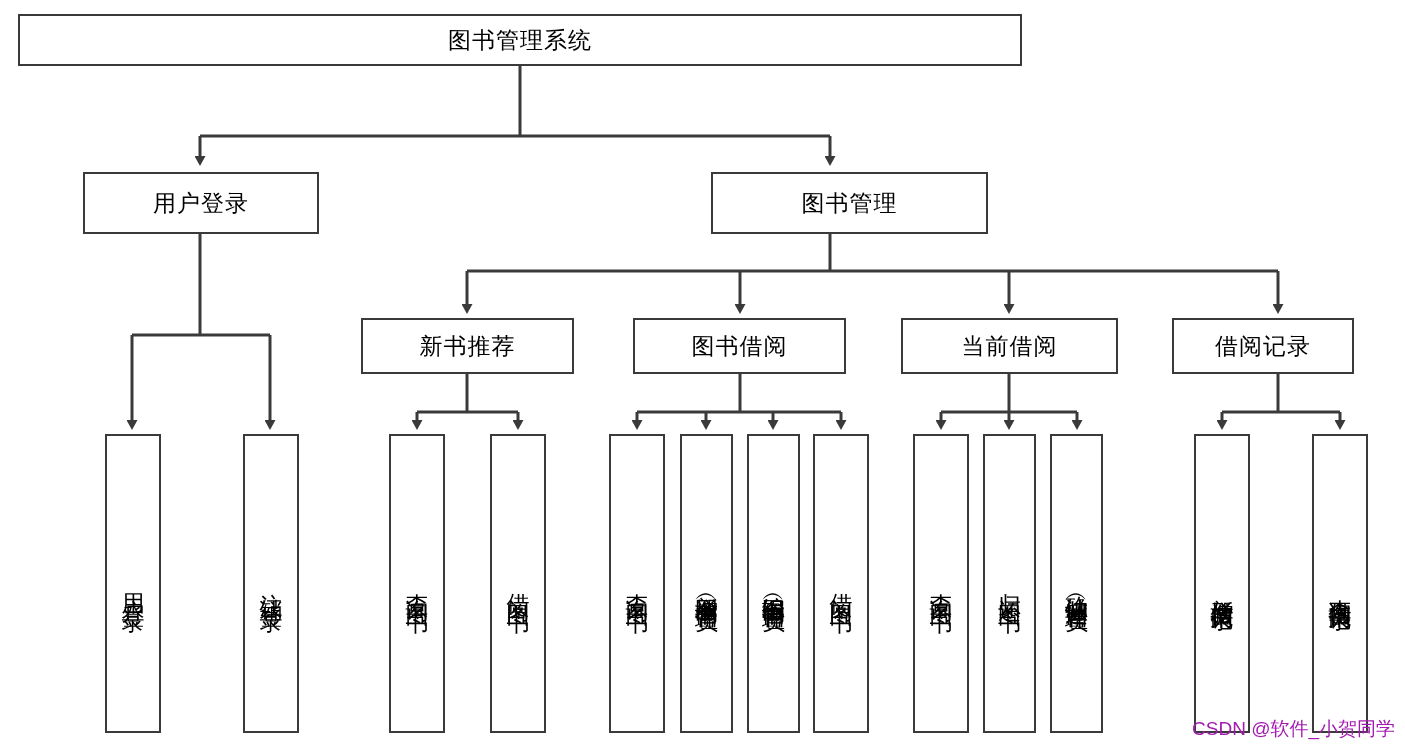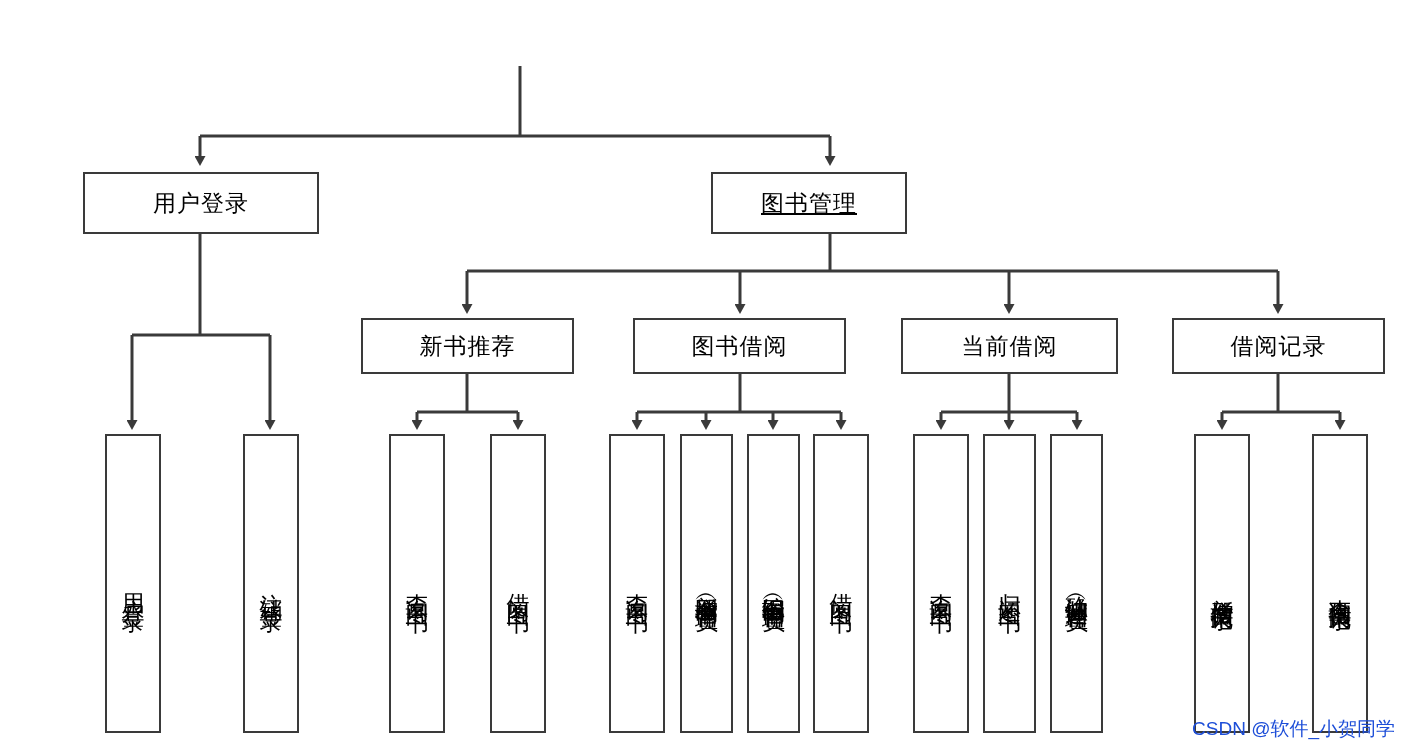--- a/index.html
+++ b/index.html
@@ -53,21 +53,21 @@
     white-space: nowrap;
   }
   .node.vert.tall-text {
     letter-spacing: 2px;
   }
   #watermark {
     position: absolute;
     right: 10px;
     bottom: 5px;
     font-size: 19px;
-    color: #1d4ed8;
+    color: #a21caf;
     z-index: 5;
     white-space: nowrap;
     font-family: "Liberation Sans", "DejaVu Sans", sans-serif;
     margin-top: 48px;
   }
 </style>
 </head>
 <body>
 
 <div id="canvas">
@@ -115,38 +115,41 @@
       <path d="M1009,412 L1009,421" marker-end="url(#arrow)"></path>
       <path d="M1077,412 L1077,421" marker-end="url(#arrow)"></path>
 
       <path d="M1278,374 L1278,412"></path>
       <path d="M1222,412 L1340,412"></path>
       <path d="M1222,412 L1222,421" marker-end="url(#arrow)"></path>
       <path d="M1340,412 L1340,421" marker-end="url(#arrow)"></path>
     </g>
   </svg>
 
+  <div class="node horiz" style="left:18px; top:14px; width:1004px; height:52px;">
+    <span>图书管理系统</span>
+  </div>
 
   <div class="node horiz" style="left:83px; top:172px; width:236px; height:62px;">
     <span>用户登录</span>
   </div>
-  <div class="node horiz" style="left:711px; top:172px; width:196px; height:62px;text-decoration:underline;">
+  <div class="node horiz" style="left:711px; top:172px; width:277px; height:62px;">
     <span>图书管理</span>
   </div>
 
   <div class="node horiz" style="left:361px; top:318px; width:213px; height:56px;text-align:right;">
     <span>新书推荐</span>
   </div>
   <div class="node horiz" style="left:901px; top:318px; width:217px; height:56px;">
     <span>当前借阅</span>
   </div>
   <div class="node horiz" style="left:633px; top:318px; width:213px; height:56px;">
     <span>图书借阅</span>
   </div>
-  <div class="node horiz" style="left:1172px; top:318px; width:213px; height:56px;">
+  <div class="node horiz" style="left:1172px; top:318px; width:182px; height:56px;">
     <span>借阅记录</span>
   </div>
 
   <div class="node vert" style="left:105px; top:434px; width:56px; height:299px;">
     <span class="vtext">用户登录</span>
   </div>
   <div class="node vert" style="left:243px; top:434px; width:56px; height:299px;">
     <span class="vtext">注销登录</span>
   </div>
 

